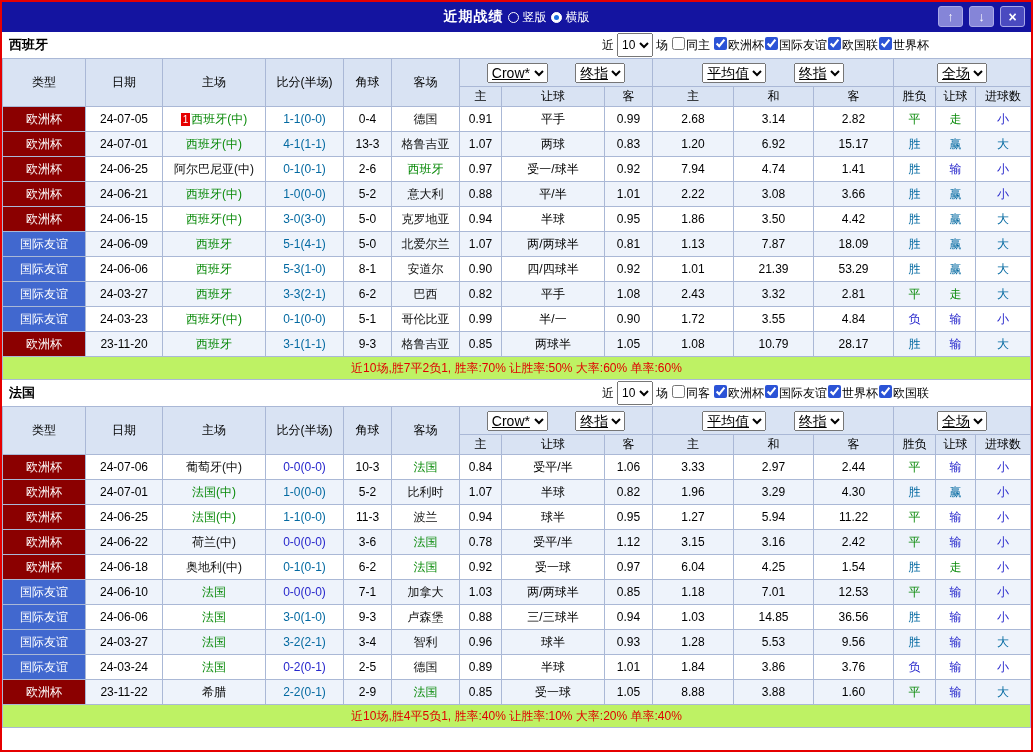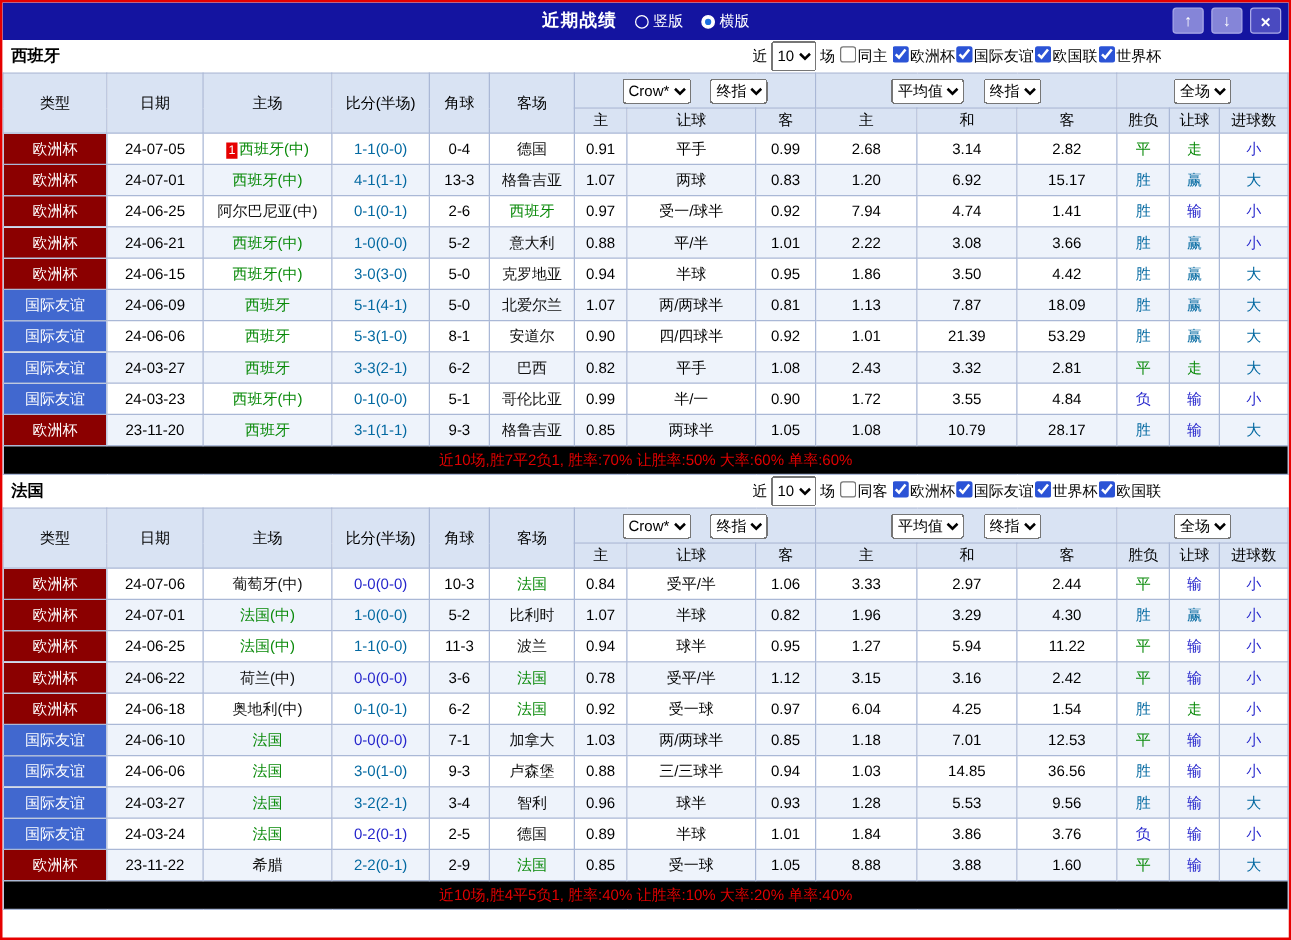--- a/index.html
+++ b/index.html
@@ -1,21 +1,21 @@
 <!DOCTYPE html>
 <html><head>
 <meta charset="utf-8">
 <style>
   * { box-sizing: border-box; margin: 0; padding: 0; }
   body { font-family: "Liberation Sans", "DejaVu Sans", sans-serif; background:#fff; }
   .page { width:1033px; height:752px; border:2px solid #e60000; background:#fff; overflow:hidden; }
 
   
   .titlebar { height:30px; background:#1414a0; display:flex; align-items:center; position:relative; color:#fff; }
-  .title-center { margin:8px auto; display:flex; align-items:center; gap:14px; font-size:12px;font-family:Liberation Serif, serif; }
+  .title-center { margin:8px auto; display:flex; align-items:center; gap:4px; font-size:12px;font-family:Liberation Serif, serif; }
   .title { font-weight:bold; font-size:14px; letter-spacing:1px; }
   .radio-item { display:inline-flex; align-items:center; gap:4px; cursor:pointer; }
   .radio-circle { width:11px; height:11px; border-radius:50%; border:1px solid #fff; background:transparent; position:relative; display:inline-block; }
   .radio-circle.checked { background:#fff; }
   .radio-circle.checked::after { content:""; position:absolute; left:2px; top:2px; width:5px; height:5px; border-radius:50%; background:#1a6fe0; }
   .win-buttons { position:absolute; right:6px; top:4px; display:flex; gap:6px; }
   .win-btn { width:25px; height:21px; background:#8585d8; border:1px solid #a9a9e8; border-radius:3px; color:#fff; font-size:13px; line-height:18px; text-align:center; cursor:pointer; padding:0; font-family:inherit; }
   .win-btn.close { background:#4a4ac0; font-size:14px; font-weight:bold; }
 
   
@@ -30,22 +30,22 @@
   
   table { border-collapse:collapse; width:100%; table-layout:fixed; }
   th, td { border:1px solid #aab8d6; text-align:center; font-size:12px; font-weight:normal; padding:0 1px; white-space:nowrap; overflow:hidden; color:#000; }
   thead th { background:#d9e3f3; }
   tr.h1 th { height:28px; }
   tr.h2 th { height:20px; }
   tbody td { height:25px; background-clip:padding-box; }
   tbody tr:nth-child(even) td { background-color:#eef3fb; }
   td.type-cup { background-color:#8b0000 !important; color:#fff; }
   td.type-friendly { background-color:#4168cf !important; color:#fff; }
-  tfoot td { height:23px; color:#e00000; background:#000000; font-size:12px; }
-  .hsel { font-size:12px; height:20px; margin:0 6px; }
+  tfoot td { height:23px; color:#e00000; background:#bef264; font-size:12px; }
+  .hsel { font-size:14px; height:20px; margin:0 12px;text-decoration:underline; }
 
   .c-red { color:#0369a1; } .c-blue { color:#2626cc; } .c-green { color:#0a8a0a; } .c-black { color:#111; }
   .rank { background:#e60000; color:#fff; font-size:10px; line-height:13px; padding:0 2px; margin-right:1px; display:inline-block; }
 </style>
 </head>
 <body>
 
 <div class="page">
 
   <div class="titlebar">

